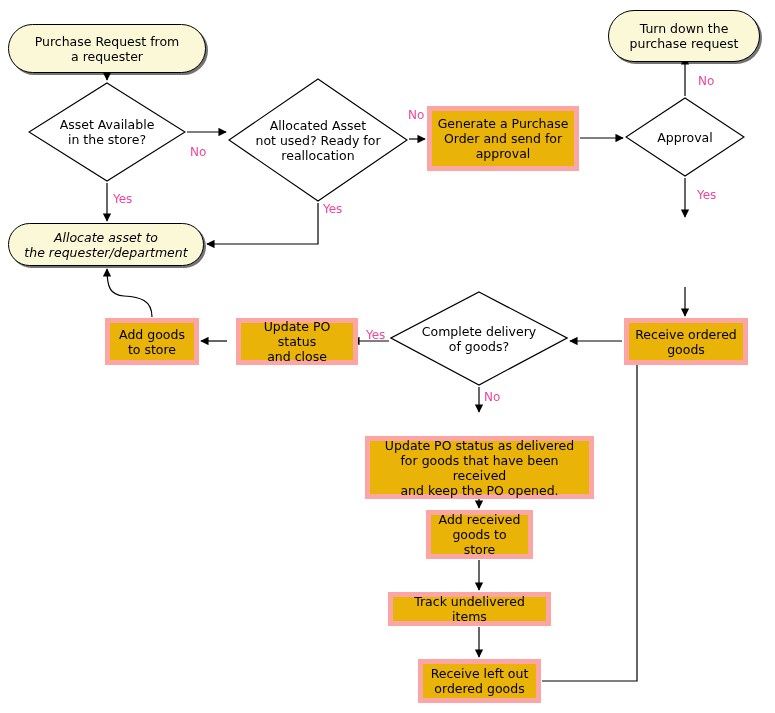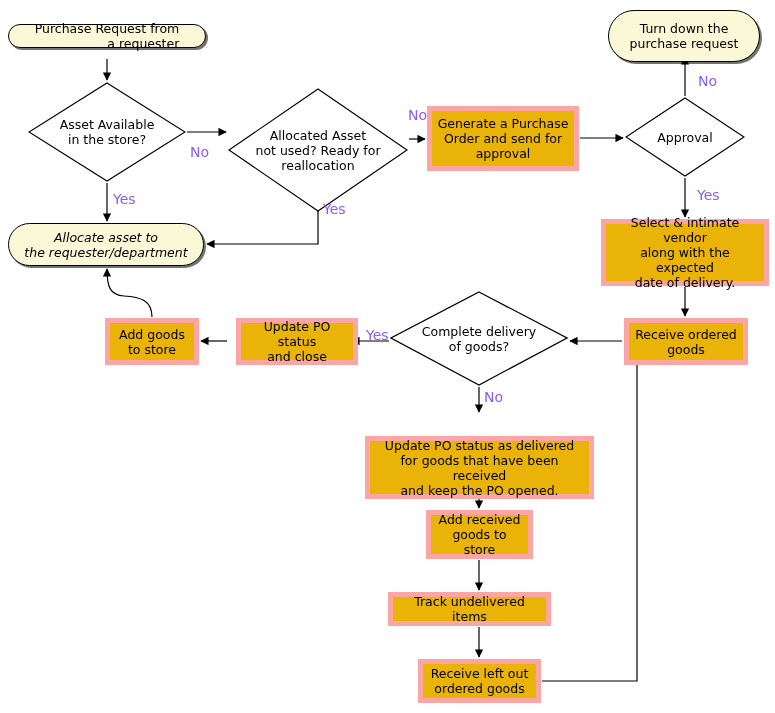--- a/index.html
+++ b/index.html
@@ -61,23 +61,23 @@
     width: 100%;
     height: 100%;
     z-index: -1;
   }
   .decision .label {
     position: relative;
     z-index: 1;
   }
   .edge-label {
     position: absolute;
-    font-size: 14px;
+    font-size: 12px;
     line-height: 14px;
-    color: #8b5cf6;
+    color: #ec4899;
     z-index: 4;
     background: transparent;
     white-space: nowrap;
   }
 </style>
 </head>
 <body>
 
 <div id="canvas">
 
@@ -102,39 +102,39 @@
       <path d="M 227 341 L 201 341"></path>
       <path d="M 152 317 C 152 300 140 297 124 296 C 110 295 107 287 107 269"></path>
       <path d="M 479 387 L 479 412"></path>
       <path d="M 479 478 L 479 508"></path>
       <path d="M 479 560 L 479 590"></path>
       <path d="M 479 627 L 479 657"></path>
       <path d="M 542 681 L 637 681 L 637 344"></path>
     </g>
   </svg>
 
-  <div class="node terminal" style="left:8px; top:24px; width:198px; height:24px;text-align:right;">
+  <div class="node terminal" style="left:8px; top:24px; width:198px; height:49px;">
     <span class="label">Purchase Request from
 a requester</span>
   </div>
 
   <div class="node terminal" style="left:608px; top:10px; width:152px; height:52px;">
     <span class="label">Turn down the
 purchase request</span>
   </div>
 
   <div class="node decision" style="left:28px; top:82px; width:158px; height:100px;">
     <svg class="diamond-svg" viewBox="0 0 158 100" preserveAspectRatio="none">
       <polygon points="79,1 157,50 79,99 1,50" fill="#ffffff" stroke="#000000" stroke-width="1.2"></polygon>
     </svg>
     <span class="label">Asset Available
 in the store?</span>
   </div>
 
-  <div class="node decision" style="left:228px; top:88px; width:180px; height:124px;">
+  <div class="node decision" style="left:228px; top:78px; width:180px; height:124px;">
     <svg class="diamond-svg" viewBox="0 0 180 124" preserveAspectRatio="none">
       <polygon points="90,1 179,62 90,123 1,62" fill="#ffffff" stroke="#000000" stroke-width="1.2"></polygon>
     </svg>
     <span class="label">Allocated Asset
 not used? Ready for
 reallocation</span>
   </div>
 
   <div class="node process" style="left:427px; top:106px; width:152px; height:65px;">
     <span class="label">Generate a Purchase
@@ -147,25 +147,20 @@
       <polygon points="60,1 119,40 60,79 1,40" fill="#ffffff" stroke="#000000" stroke-width="1.2"></polygon>
     </svg>
     <span class="label">Approval</span>
   </div>
 
   <div class="node terminal" style="left:8px; top:223px; width:196px; height:43px;font-style:italic;">
     <span class="label">Allocate asset to
 the requester/department</span>
   </div>
 
-  <div class="node process" style="left:601px; top:219px; width:168px; height:67px;">
-    <span class="label">Select &amp; intimate vendor
-along with the expected
-date of delivery.</span>
-  </div>
 
   <div class="node process" style="left:105px; top:318px; width:94px; height:47px;text-align:center;">
     <span class="label">Add goods
 to store</span>
   </div>
 
   <div class="node process" style="left:236px; top:318px; width:122px; height:47px;">
     <span class="label">Update PO status
 and close</span>
   </div>

